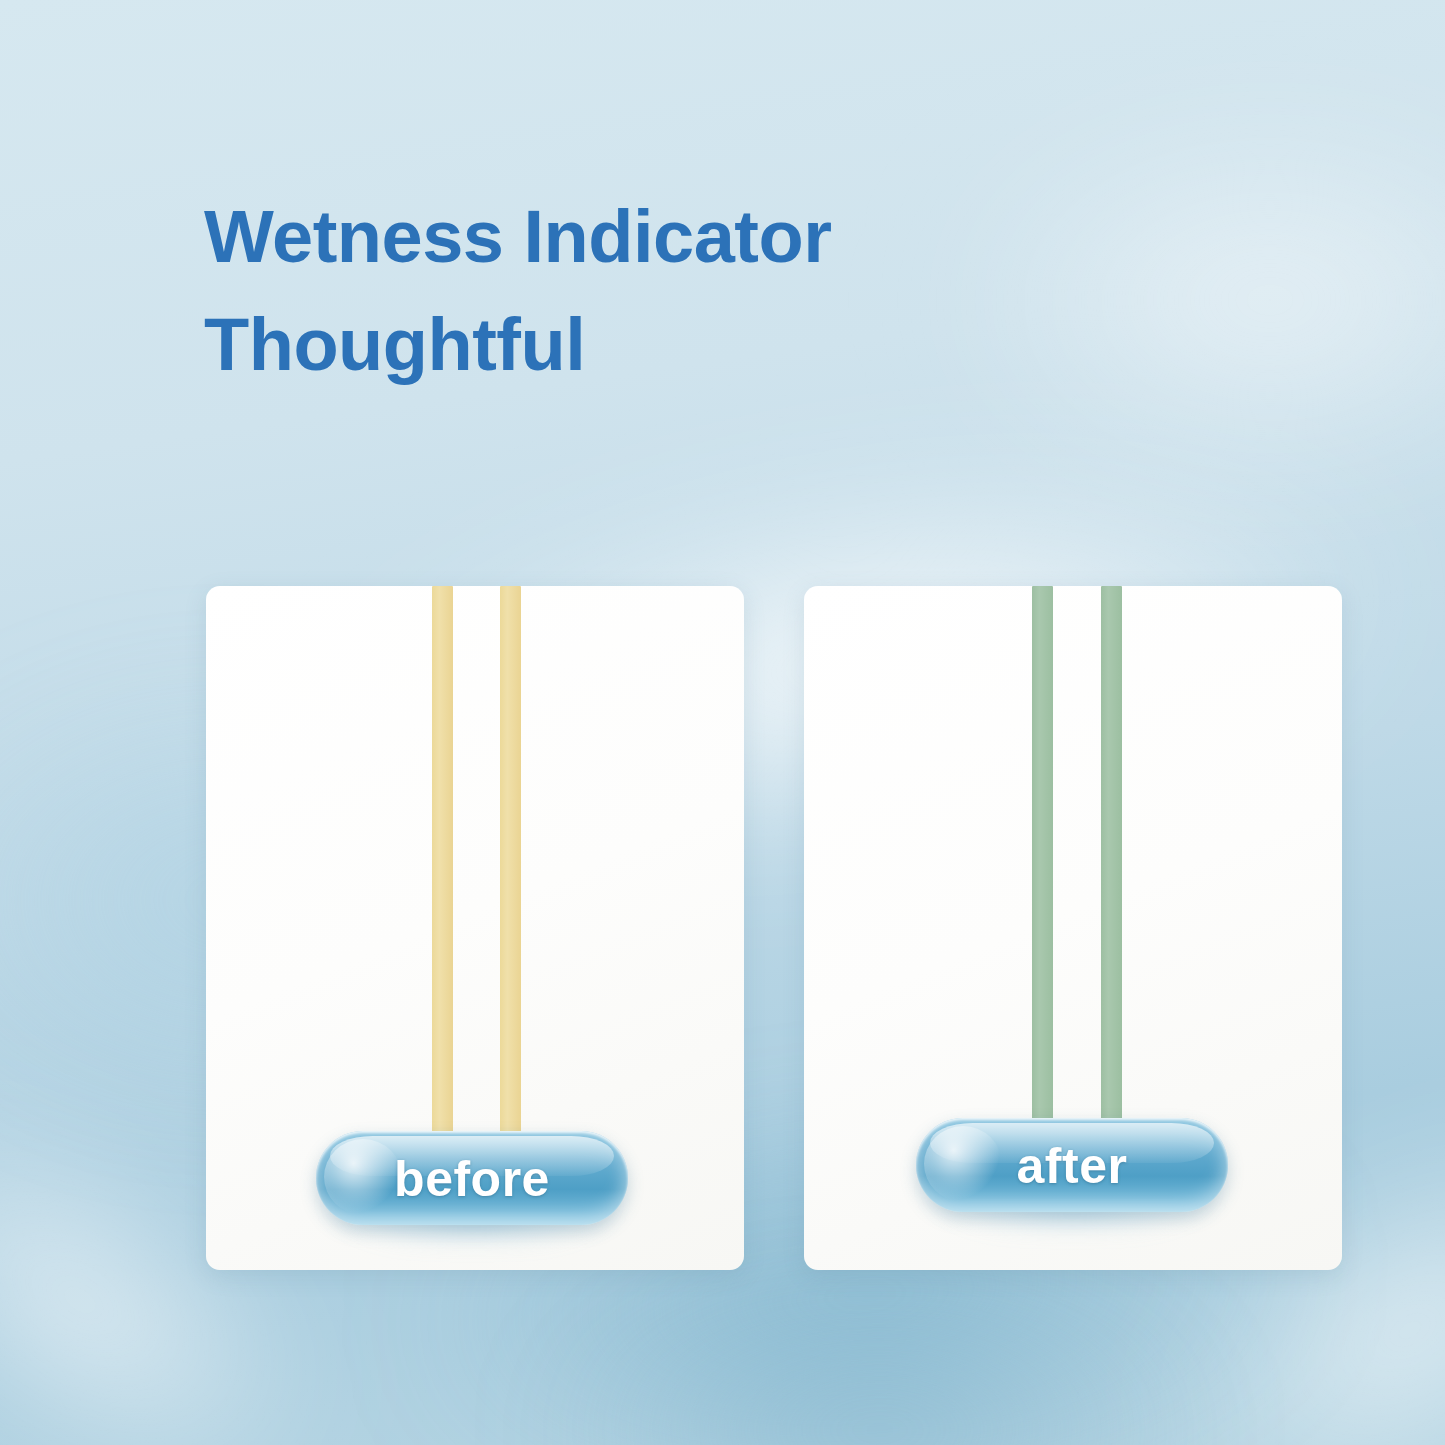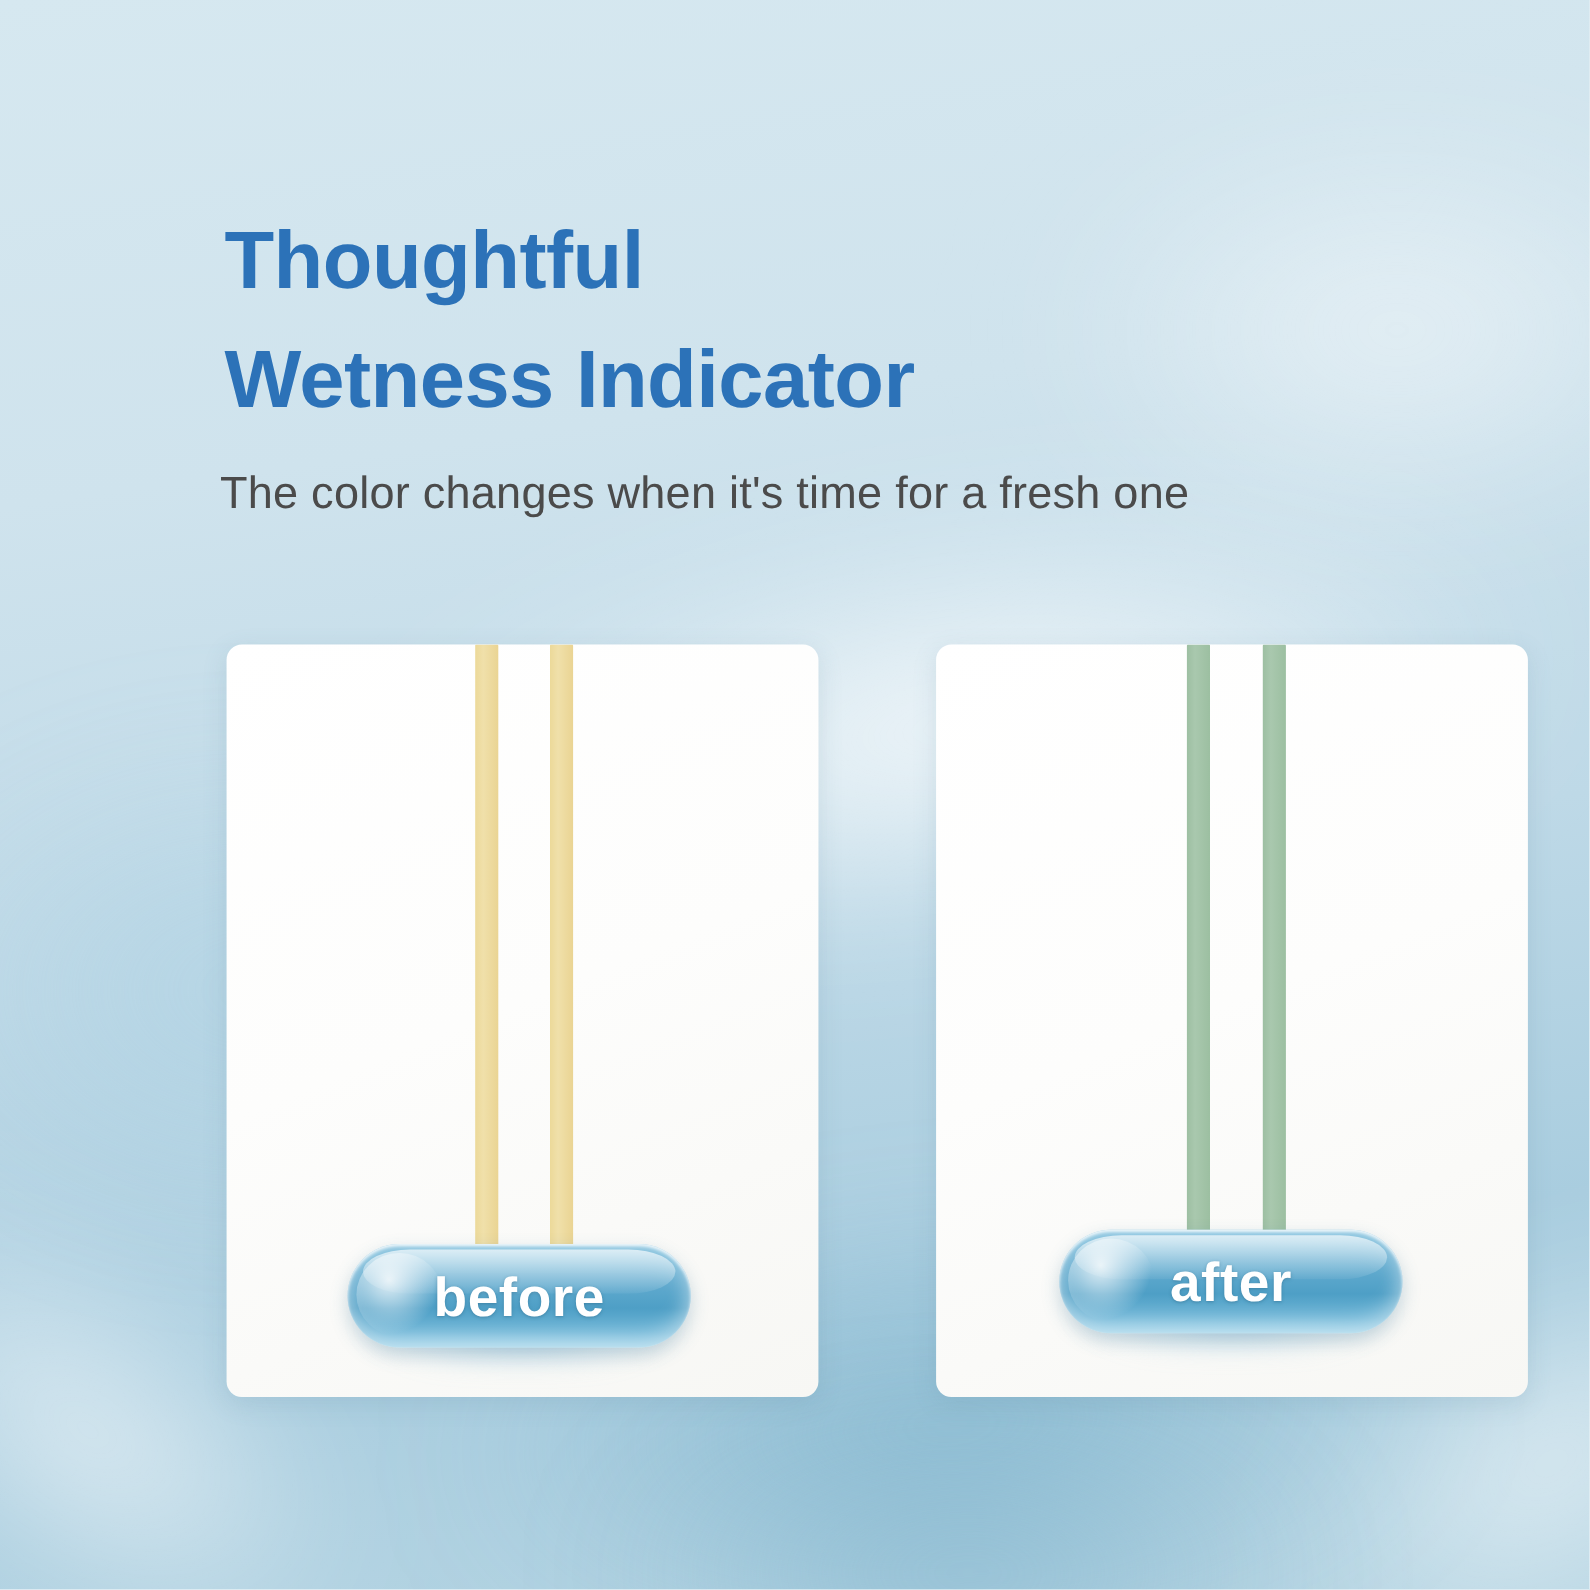--- a/index.html
+++ b/index.html
@@ -111,21 +111,21 @@
     position: absolute;
     top: 586px;
     width: 538px;
     height: 684px;
     background: linear-gradient(158deg, #ffffff 0%, #fdfdfc 48%, #f7f7f4 100%);
     border-radius: 14px;
     box-shadow: 0 6px 22px rgba(90,130,155,0.16);
     overflow: hidden;
   }
   .card-before { left: 190px; }
-  .card-after  { left: 788px; margin-left: 47px; }
+  .card-after  { left: 788px; }
 
   .stripe {
     position: absolute;
     top: 0;
     width: 21px;
     border-radius: 1px;
   }
   .stripe.s-yellow { background: linear-gradient(90deg,#ecd999 0%,#f0e0aa 35%,#ead493 100%); }
   .stripe.s-green  { background: linear-gradient(90deg,#9dbfa2 0%,#a9c8ae 35%,#9cbfa1 100%); }
 
@@ -207,25 +207,24 @@
   <div class="bg-base"></div>
   <div class="bg-wave wave-5"></div>
   <div class="bg-wave wave-6"></div>
   <div class="bg-wave wave-1"></div>
   <div class="bg-wave wave-2"></div>
   <div class="bg-wave wave-7"></div>
   <div class="bg-wave wave-3"></div>
   <div class="bg-wave wave-4"></div>
 
   <h1 class="headline">
+    <span class="line">Wetness Indicator</span>
     <span class="line">Thoughtful</span>
-    <span class="line">Wetness Indicator</span>
   </h1>
 
-  <p class="subhead">The color changes when it's time for a fresh one</p>
 
   <div class="cards">
 
     <div class="card card-before">
       <div class="stripe s-yellow stripe-1"></div>
       <div class="stripe s-yellow stripe-2"></div>
 
       <div class="badge-wrap badge-before-wrap">
         <div class="badge-glow"></div>
         <div class="badge">

